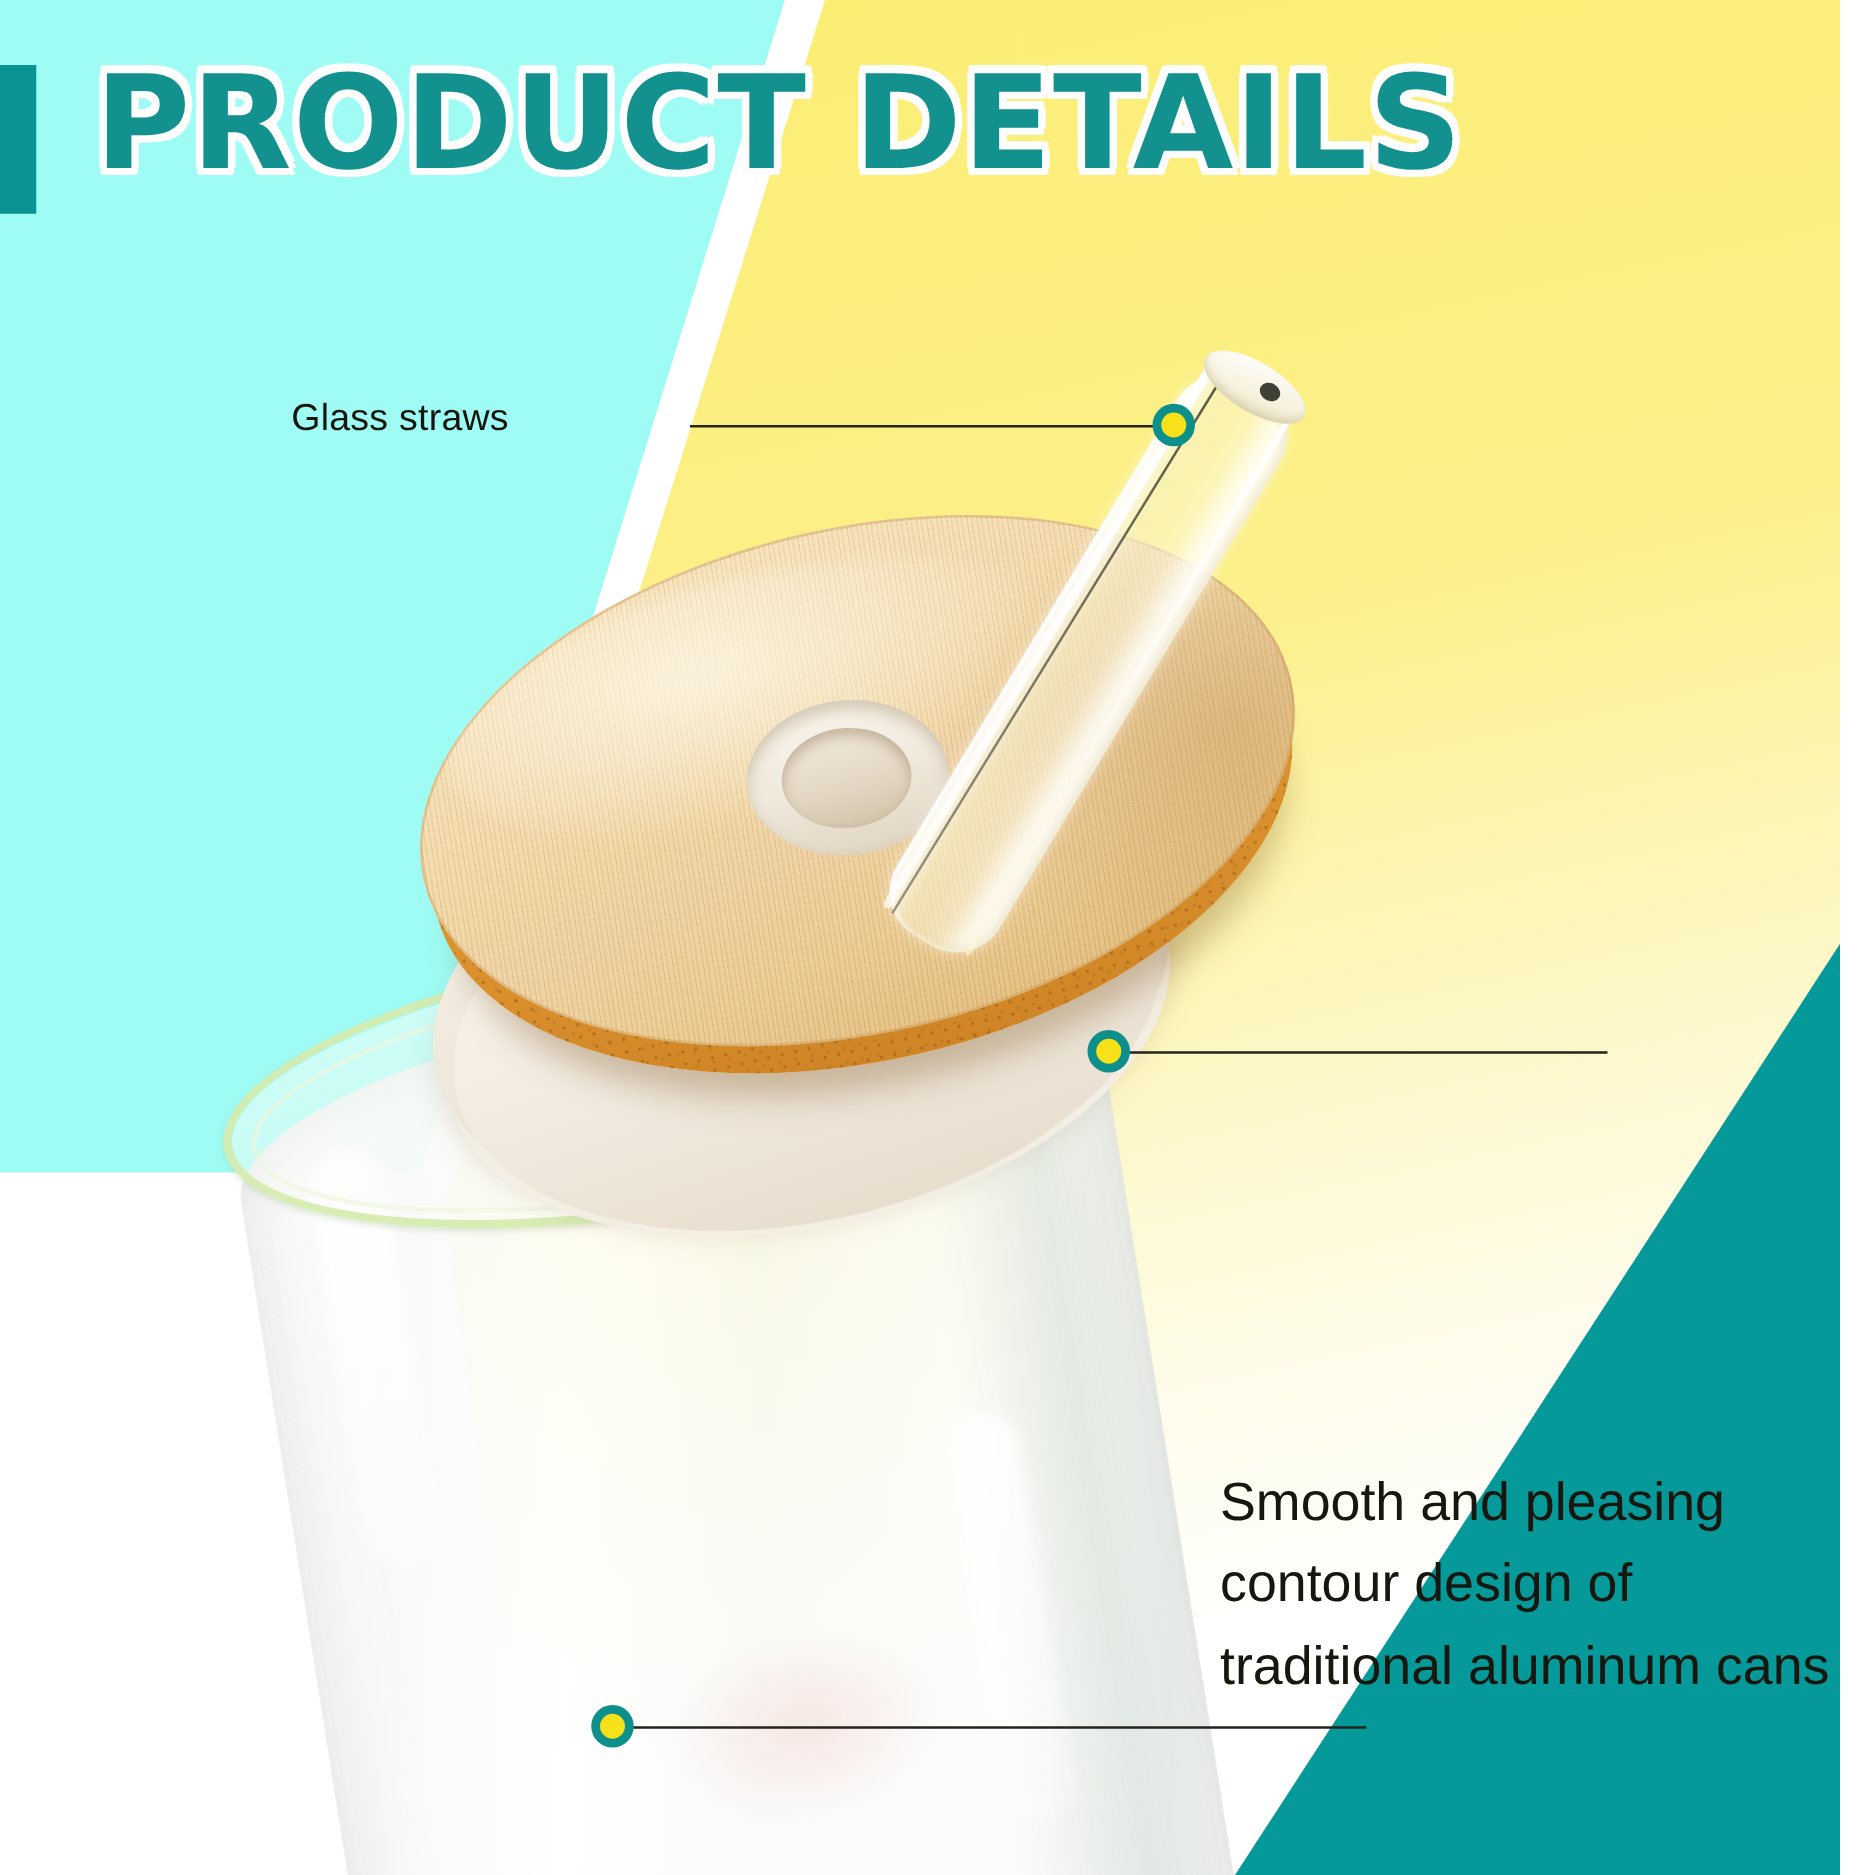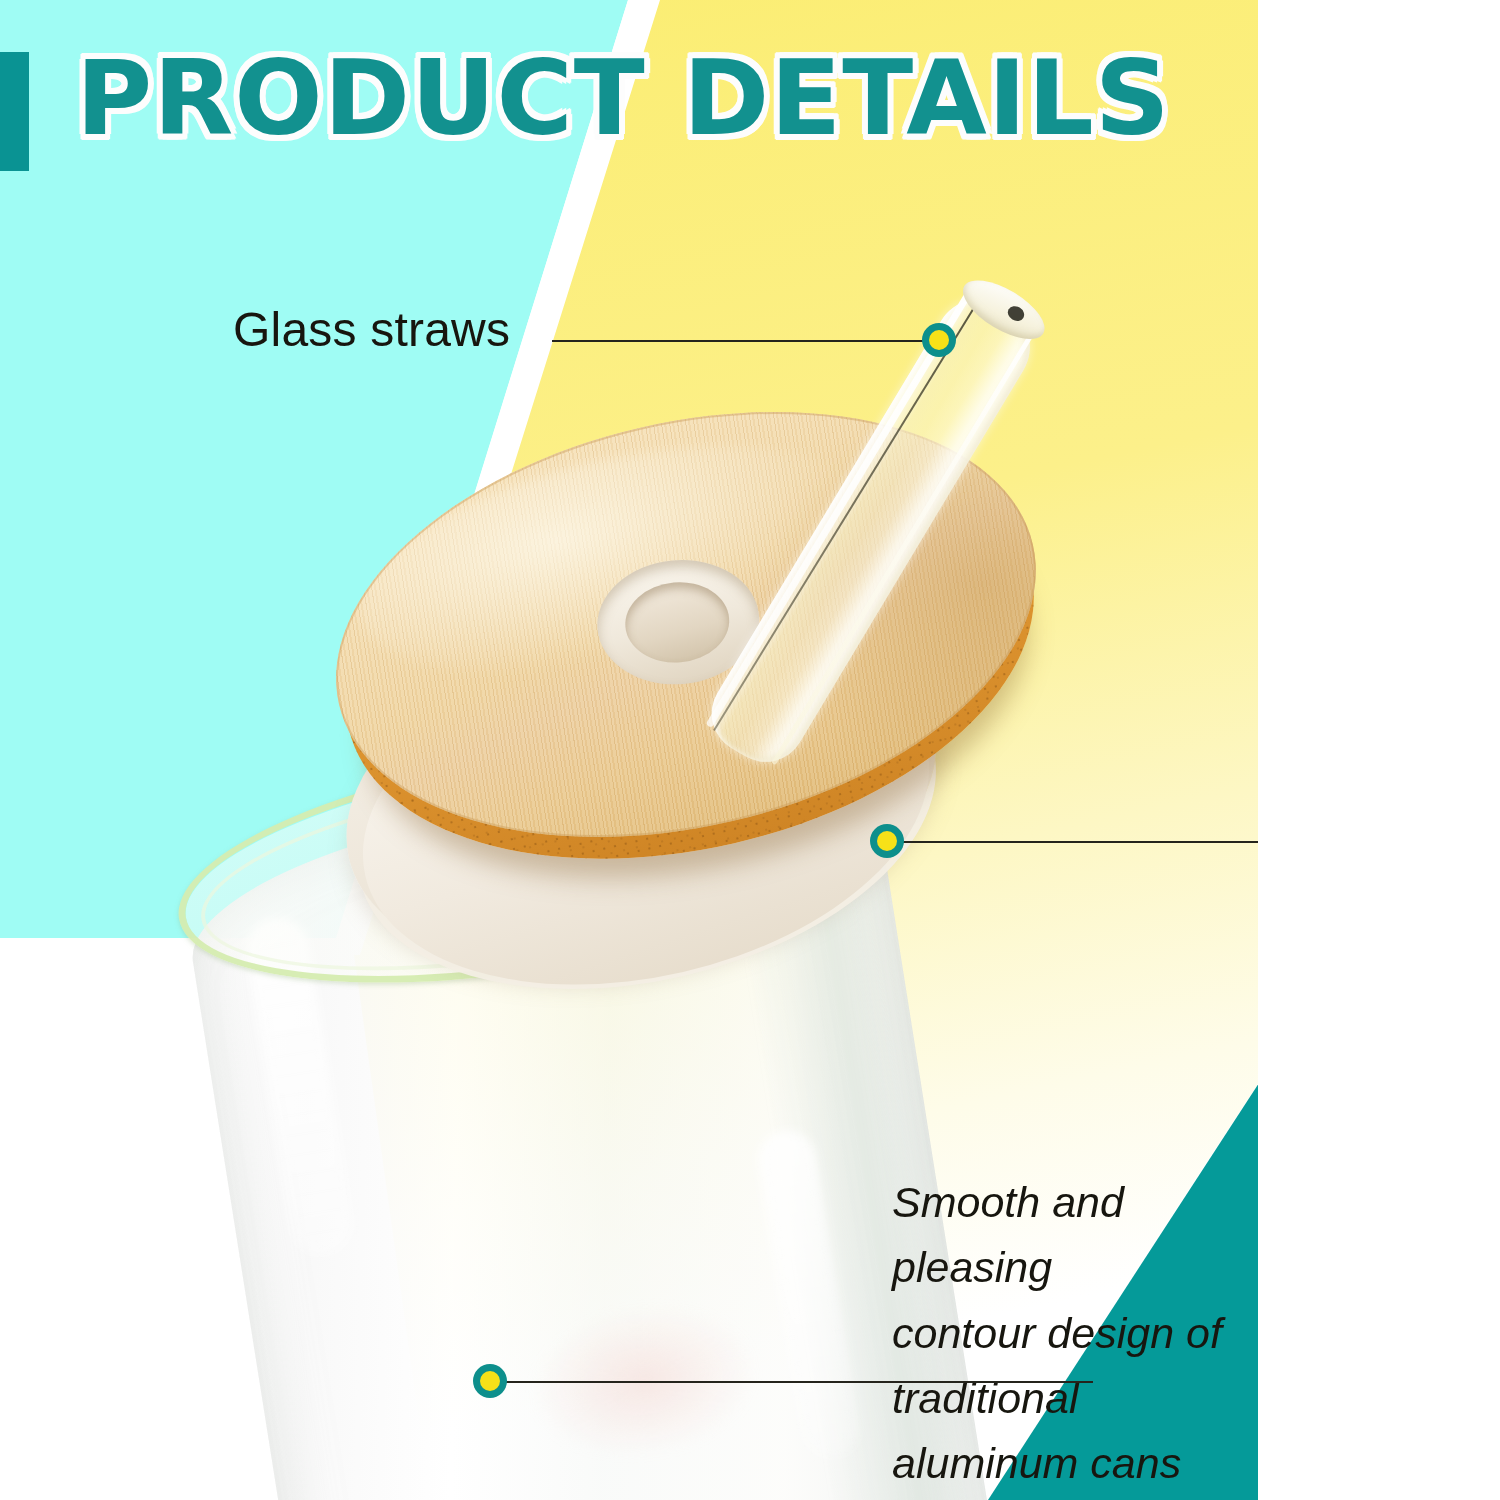--- a/index.html
+++ b/index.html
@@ -3,21 +3,21 @@
 <meta charset="utf-8">
 <style>
   * { margin:0; padding:0; box-sizing:border-box; }
   html,body { width:1500px; height:1500px; overflow:hidden; }
   body {
     font-family:"Liberation Sans", sans-serif;
     background:#ffffff;
     position:relative;
   }
 
-  #stage { position:absolute; inset:0; width:1258px; height:1500px; overflow:hidden;padding-left:28px; }
+  #stage { position:absolute; inset:0; width:1472px; height:1500px; overflow:hidden;padding-left:28px; }
 
   
   .bg-base {
     position:absolute; inset:0;
     background:#ffffff;
   }
   .bg-yellow {
     position:absolute; left:0; top:0; width:1500px; height:1500px;
     background:linear-gradient(168deg,#fbed6f 0%,#fcf08a 38%,#fdf7c4 58%,#fefce9 72%,#ffffff 84%);
     clip-path:polygon(640px 0px, 1500px 0px, 1500px 715px, 985px 1500px, 430px 1500px, 352px 940px);
@@ -325,29 +325,29 @@
     background:#25241c;
   }
   .callout-label {
     position:absolute;
     color:#17160f;
     font-family:"Liberation Sans", sans-serif;
     font-weight:400;
     white-space:pre-line;
   }
 
-  #co1-label { left:233px; top:302px; font-size:48px; letter-spacing:0.2px; }
+  #co1-label { left:233px; top:318px; font-size:30px; letter-spacing:0.2px; }
   #co1-line  { left:552px; top:340px; width:375px; }
   #co1-dot   { left:922px; top:323px; }
 
   #co2-label { left:1040px; top:592px; font-size:43px; line-height:1.52; }
   #co2-line  { left:903px; top:841px; width:383px; }
   #co2-dot   { left:870px; top:824px; }
 
-  #co3-label { left:892px; top:1170px; font-size:43px; line-height:1.52;font-style:italic; }
+  #co3-label { left:976px; top:1170px; font-size:43px; line-height:1.52; }
   #co3-line  { left:505px; top:1381px; width:588px; }
   #co3-dot   { left:473px; top:1364px; }
 </style>
 </head>
 <body>
 
 <div id="stage">
 
   <div class="bg-base"></div>
   <div class="bg-yellow"></div>

